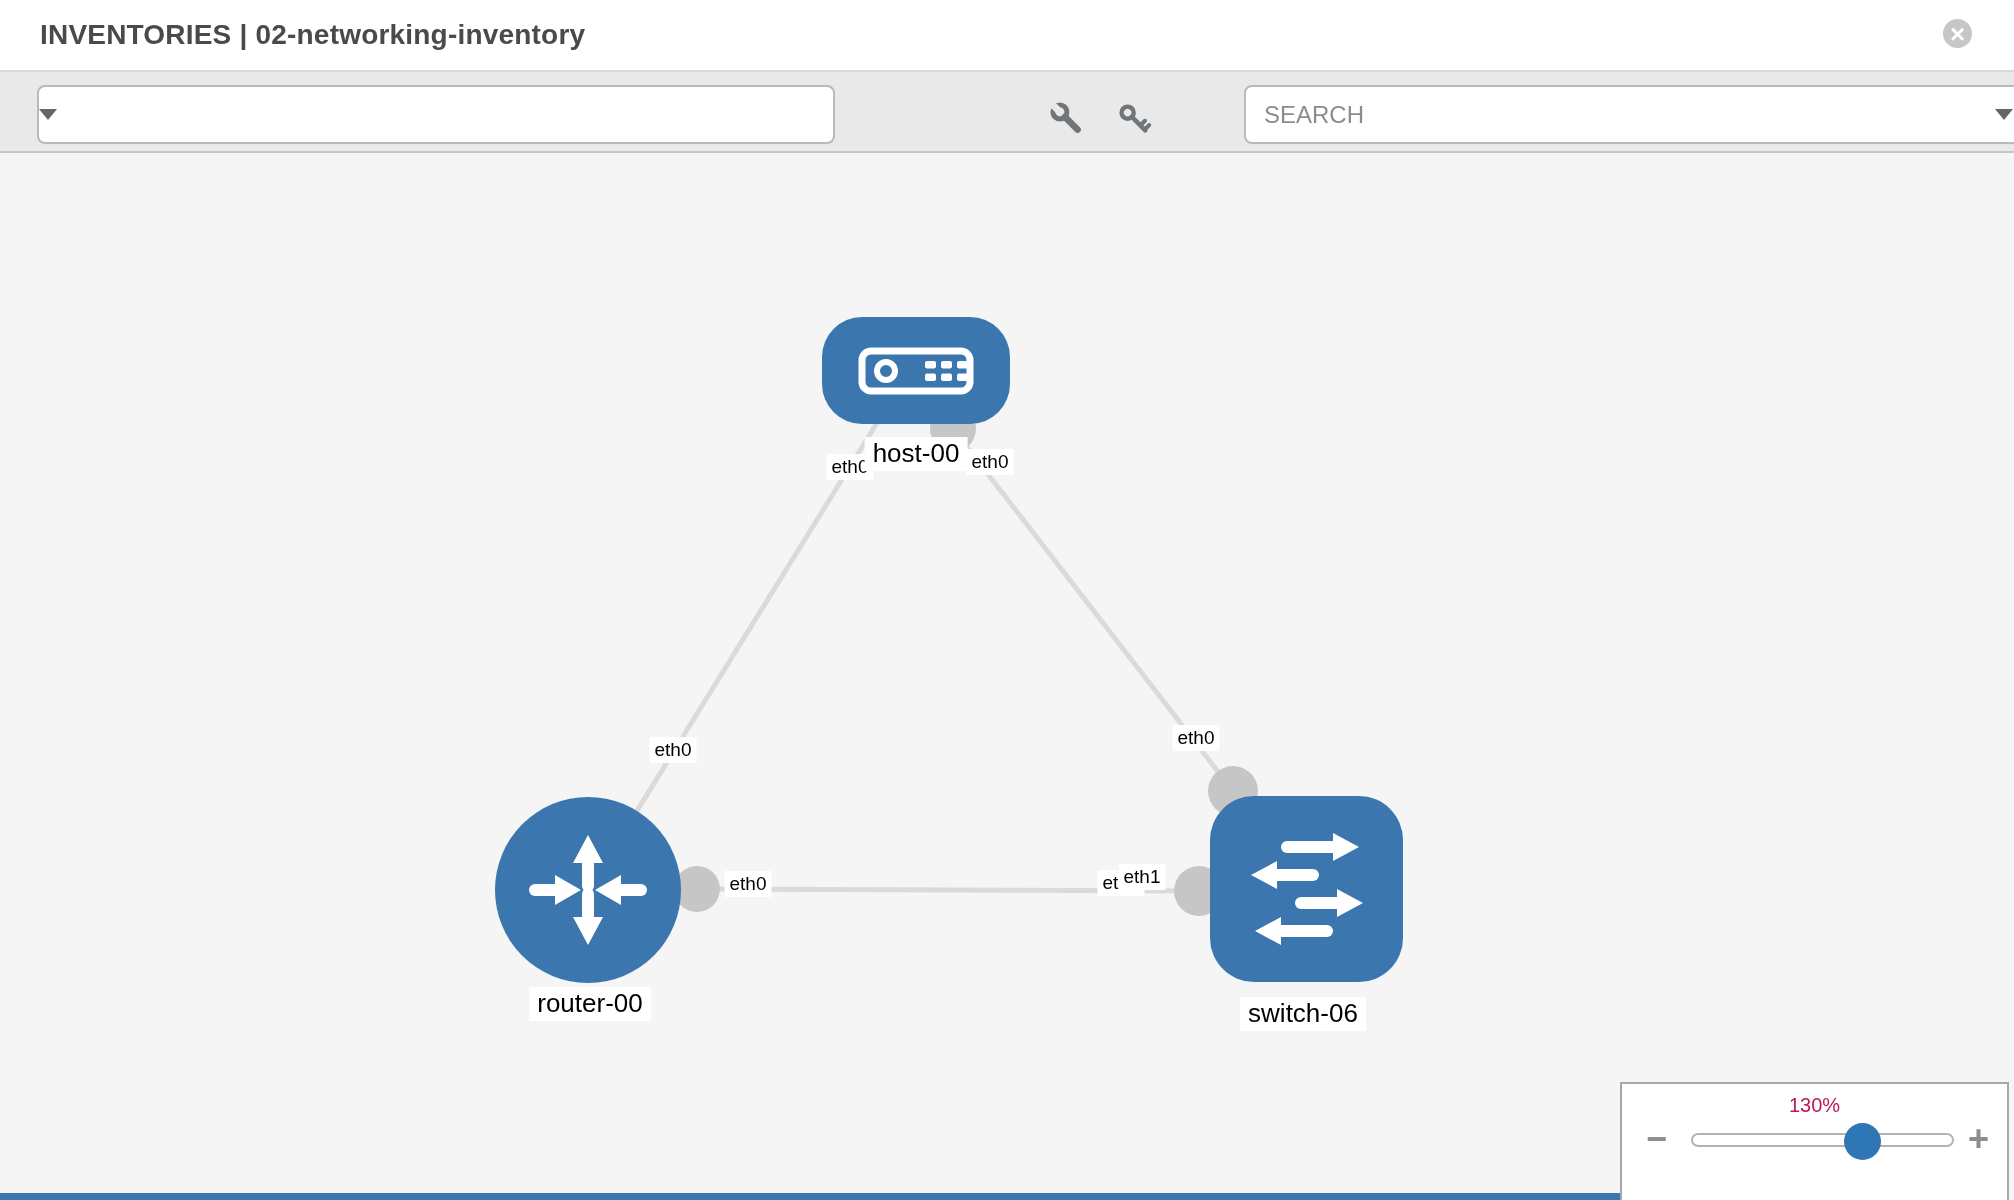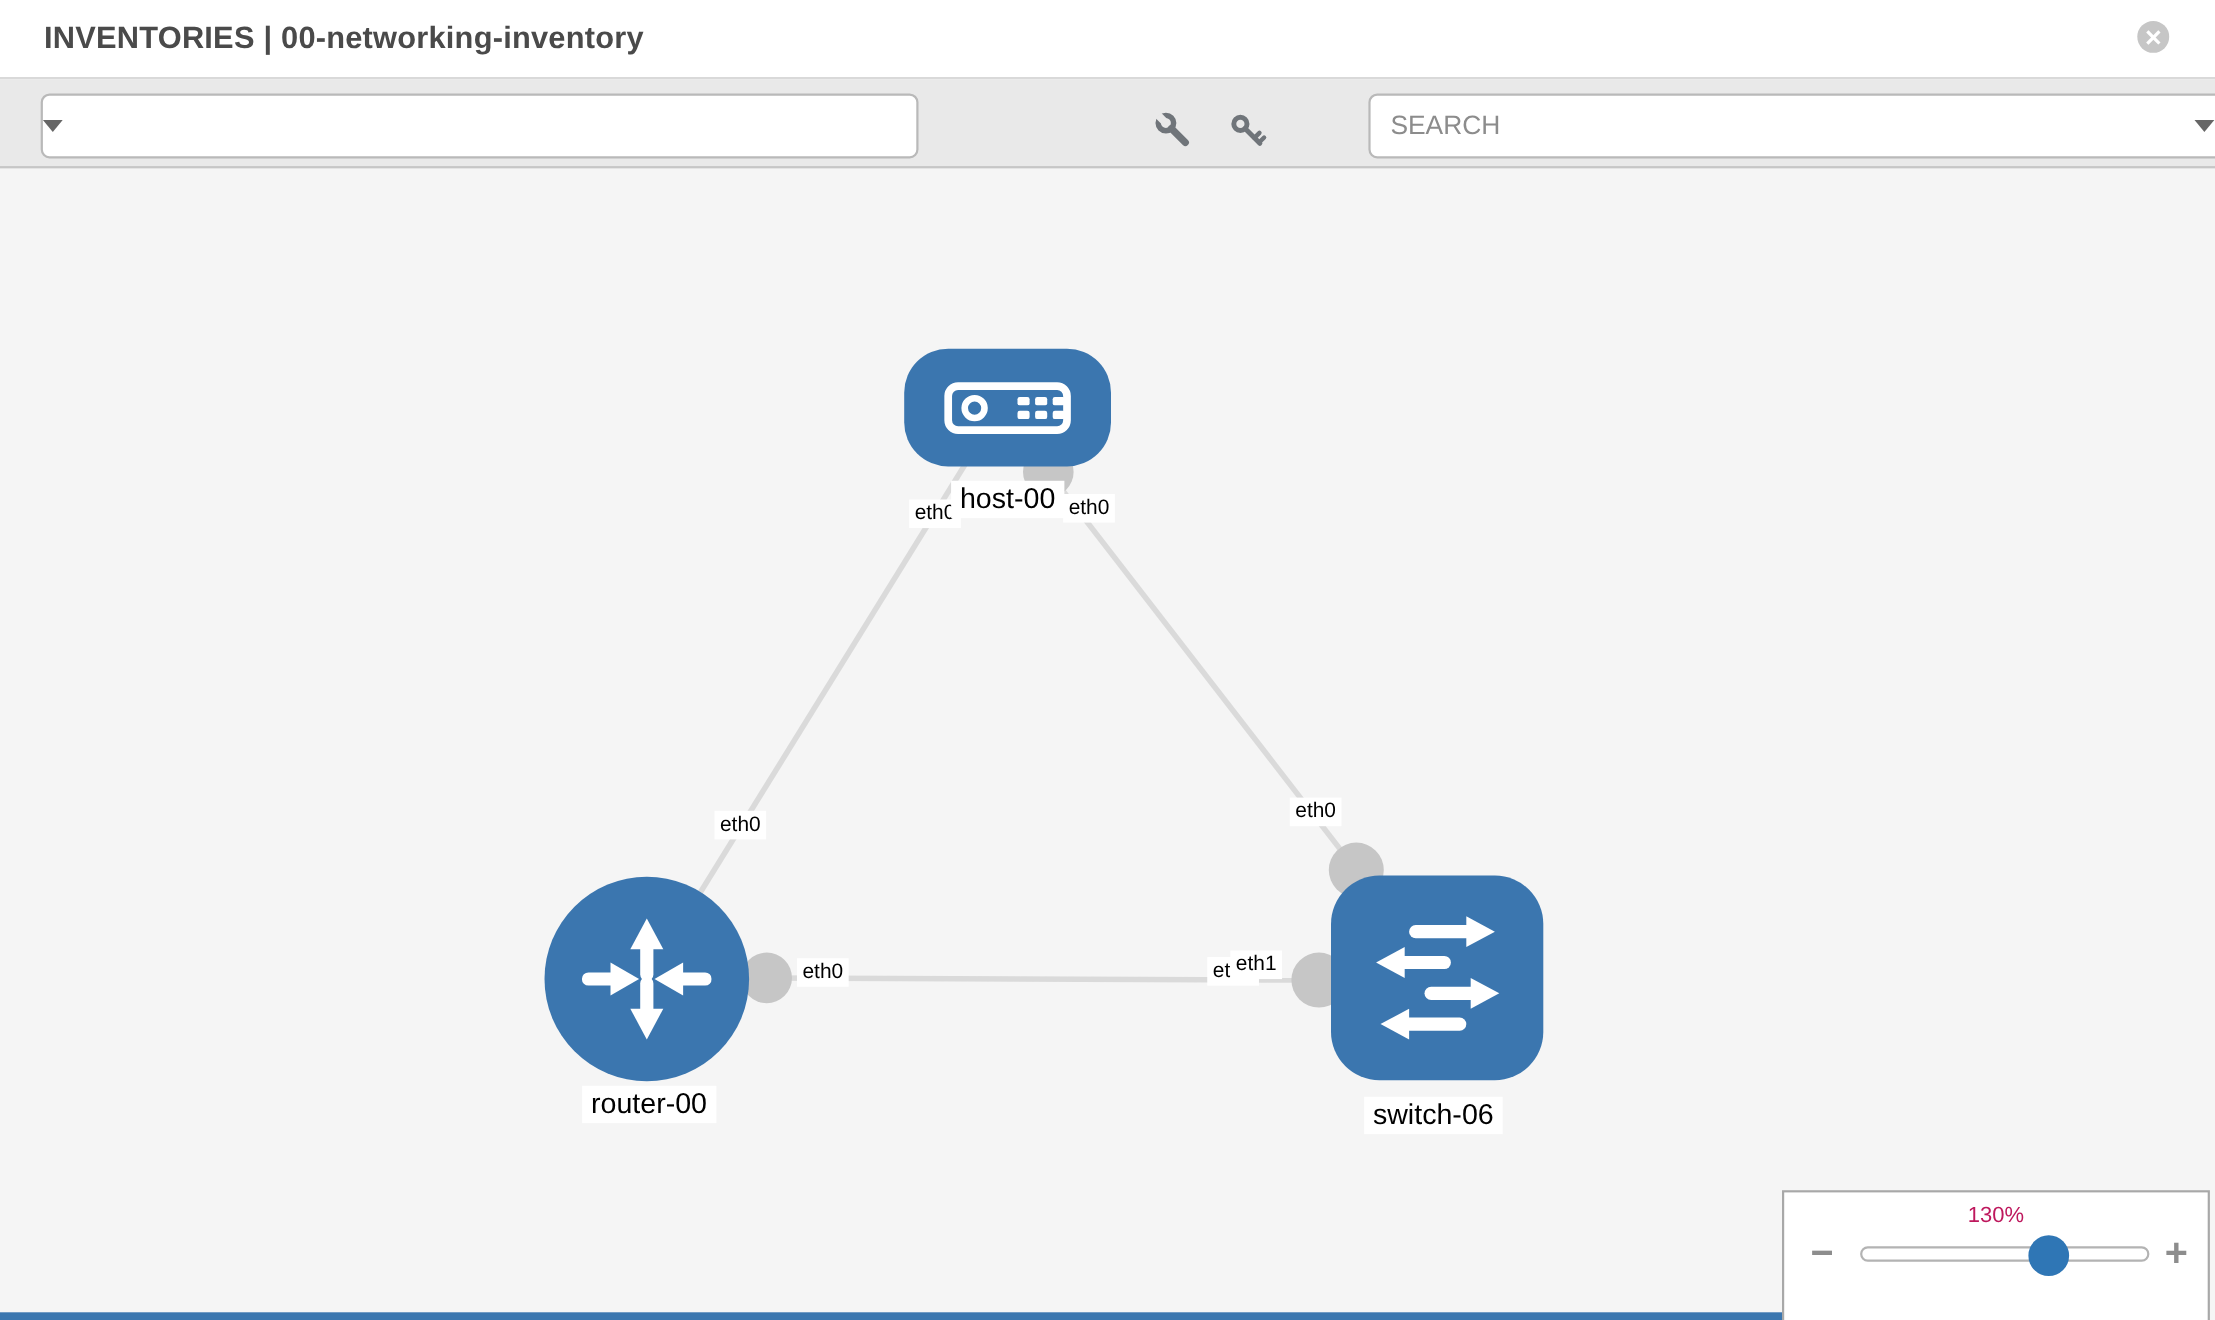--- a/index.html
+++ b/index.html
@@ -76,21 +76,21 @@
   .zoom-thumb{
     position:absolute;left:222px;top:39px;width:37px;height:37px;border-radius:50%;
     background:#2f76b5;cursor:grab;
   }
   .bottom-bar{position:absolute;left:0;top:1040px;width:1620px;height:7px;background:#3b76af;}
 </style>
 </head>
 <body>
 
 <div class="header">
-  <div class="title">INVENTORIES | 00-networking-inventory</div>
+  <div class="title">INVENTORIES | 02-networking-inventory</div>
   <div class="close-btn">
     <span>×</span>
   </div>
 </div>
 
 <div class="toolbar">
   <div class="dd dd-actions">
     <span class="caret"></span>
   </div>
 

